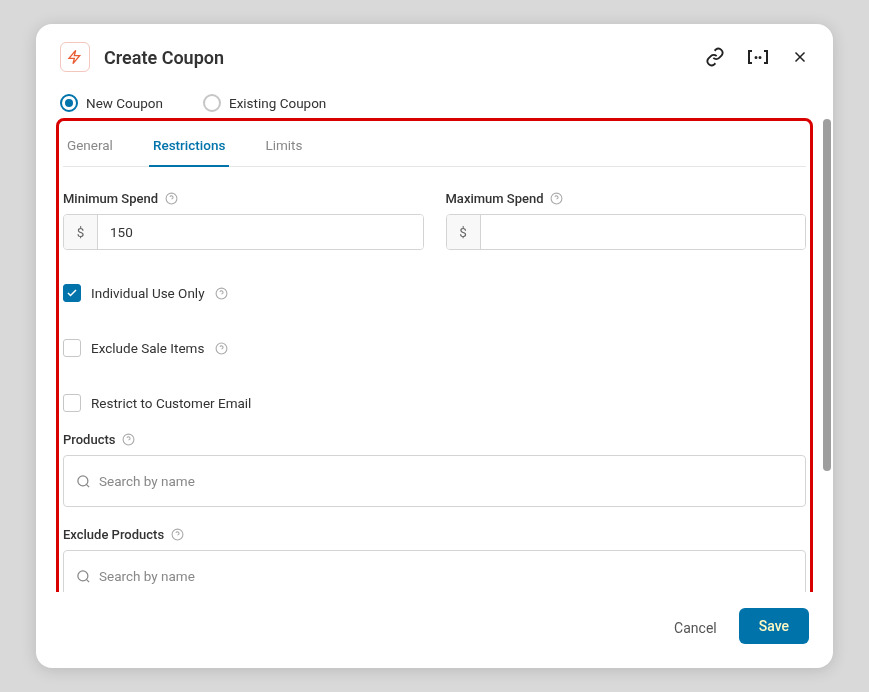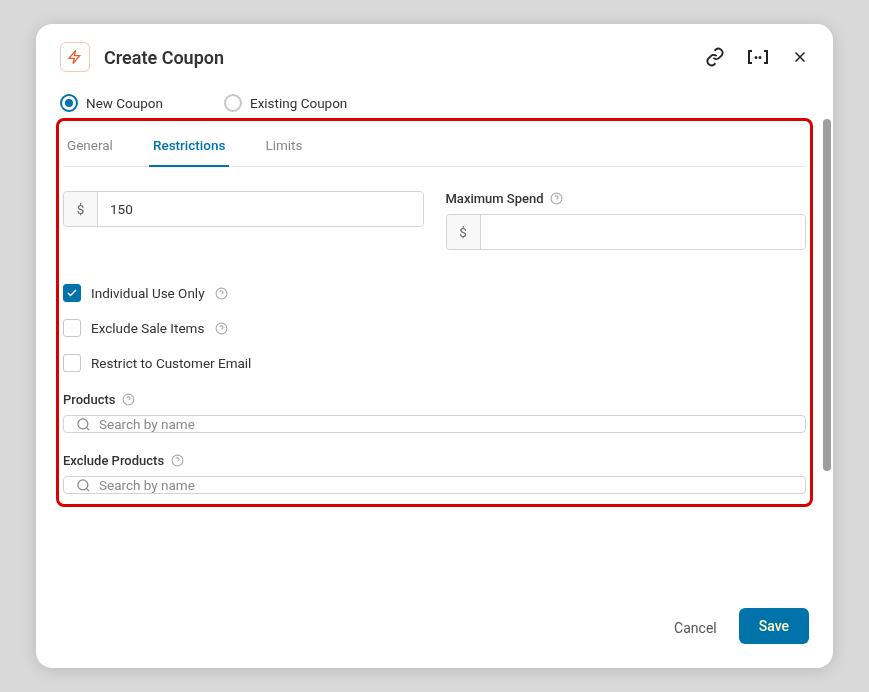--- a/index.html
+++ b/index.html
@@ -63,21 +63,21 @@
       overflow: auto;
     }
     .section-label {
       font-size: 13px;
       color: #333;
       font-weight: 500;
       margin-bottom: 10px;
     }
     .radio-row {
       display: flex;
-      gap: 61px;
+      gap: 40px;
       margin-bottom: 6px;
     }
     .radio-option {
       display: flex;
       align-items: center;
       gap: 8px;
       cursor: pointer;
     }
     .radio-circle {
       width: 18px;
@@ -173,21 +173,21 @@
       outline: none;
       padding: 0 12px;
       font-size: 13.5px;
       color: #333;
       font-family: inherit;
     }
     .checkbox-group {
       margin-top: 34px;
       display: flex;
       flex-direction: column;
-      gap: 17px;
+      gap: 37px;
     }
     .checkbox-row {
       display: flex;
       align-items: center;
       gap: 10px;
     }
     .checkbox {
       width: 18px;
       height: 18px;
       border: 1px solid #c6c6c6;
@@ -203,21 +203,21 @@
       border-color: #0073aa;
     }
     .checkbox-label {
       font-size: 13.5px;
       color: #333;
     }
     .search-section { margin-top: 20px; }
     .search-input-wrapper {
       display: flex;
       align-items: center;
-      height: 18px;
+      height: 52px;
       border: 1px solid #d4d4d4;
       border-radius: 4px;
       padding: 0 12px;
       gap: 8px;
     }
     .search-input {
       flex: 1;
       border: none;
       outline: none;
       font-size: 13.5px;
@@ -310,20 +310,29 @@
 
     <div class="highlight-box">
       <div class="tabs">
         <div class="tab">General</div>
         <div class="tab active">Restrictions</div>
         <div class="tab">Limits</div>
       </div>
 
       <div class="form-row">
         <div class="form-col">
+          <div class="field-label">
+            <span>Minimum Spend</span>
+            <span class="help-icon">
+                <svg width="13" height="13" viewBox="0 0 24 24" fill="none" stroke="#aaa" stroke-width="2">
+                  <circle cx="12" cy="12" r="10"></circle>
+                  <path d="M9.1 9a3 3 0 015.8 1c0 2-3 3-3 3M12 17h.01"></path>
+                </svg>
+              </span>
+          </div>
           <div class="input-group">
             <div class="input-prefix">$</div>
             <input class="text-input" value="150" style="">
           </div>
         </div>
         <div class="form-col">
           <div class="field-label">
             <span>Maximum Spend</span>
             <span class="help-icon">
                 <svg width="13" height="13" viewBox="0 0 24 24" fill="none" stroke="#aaa" stroke-width="2">

